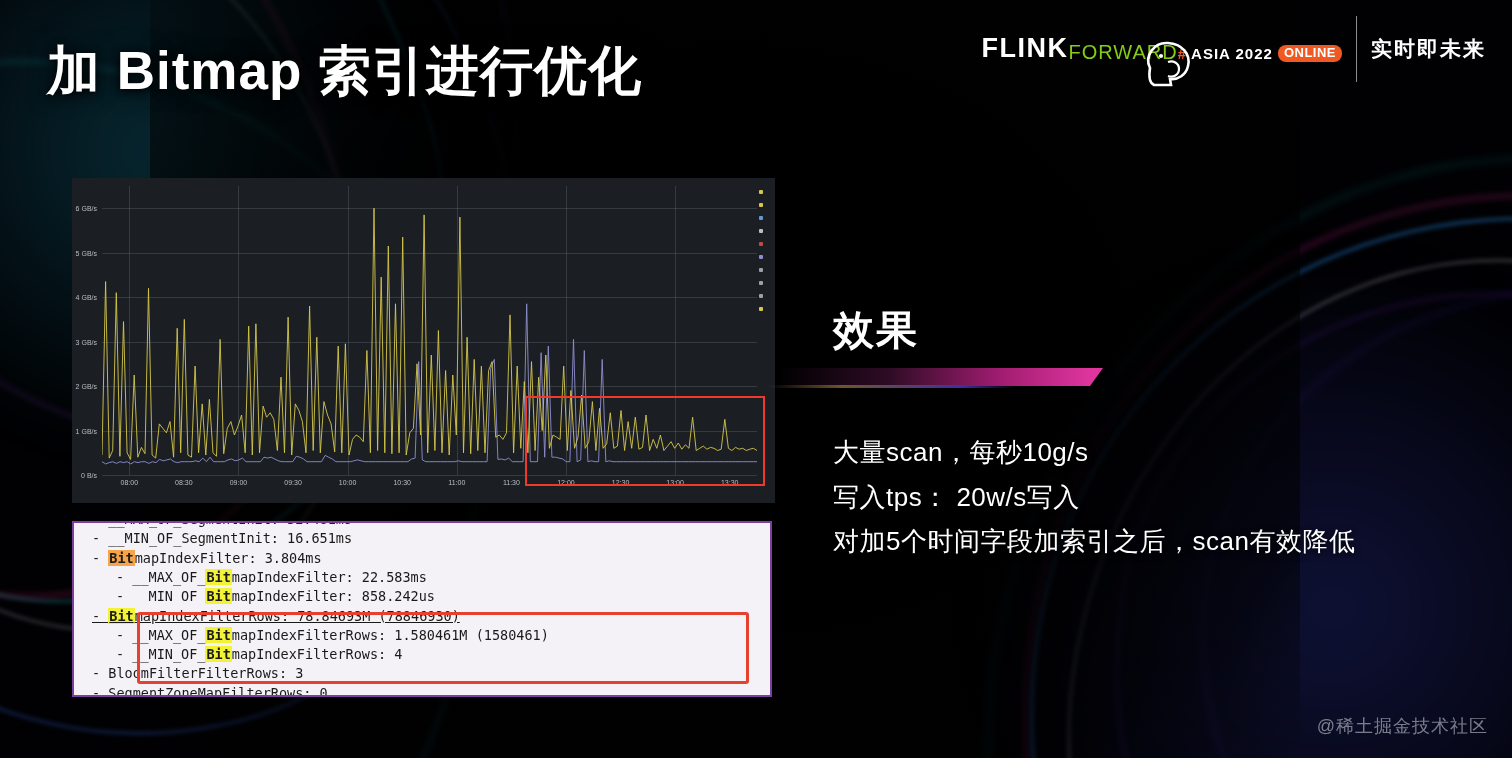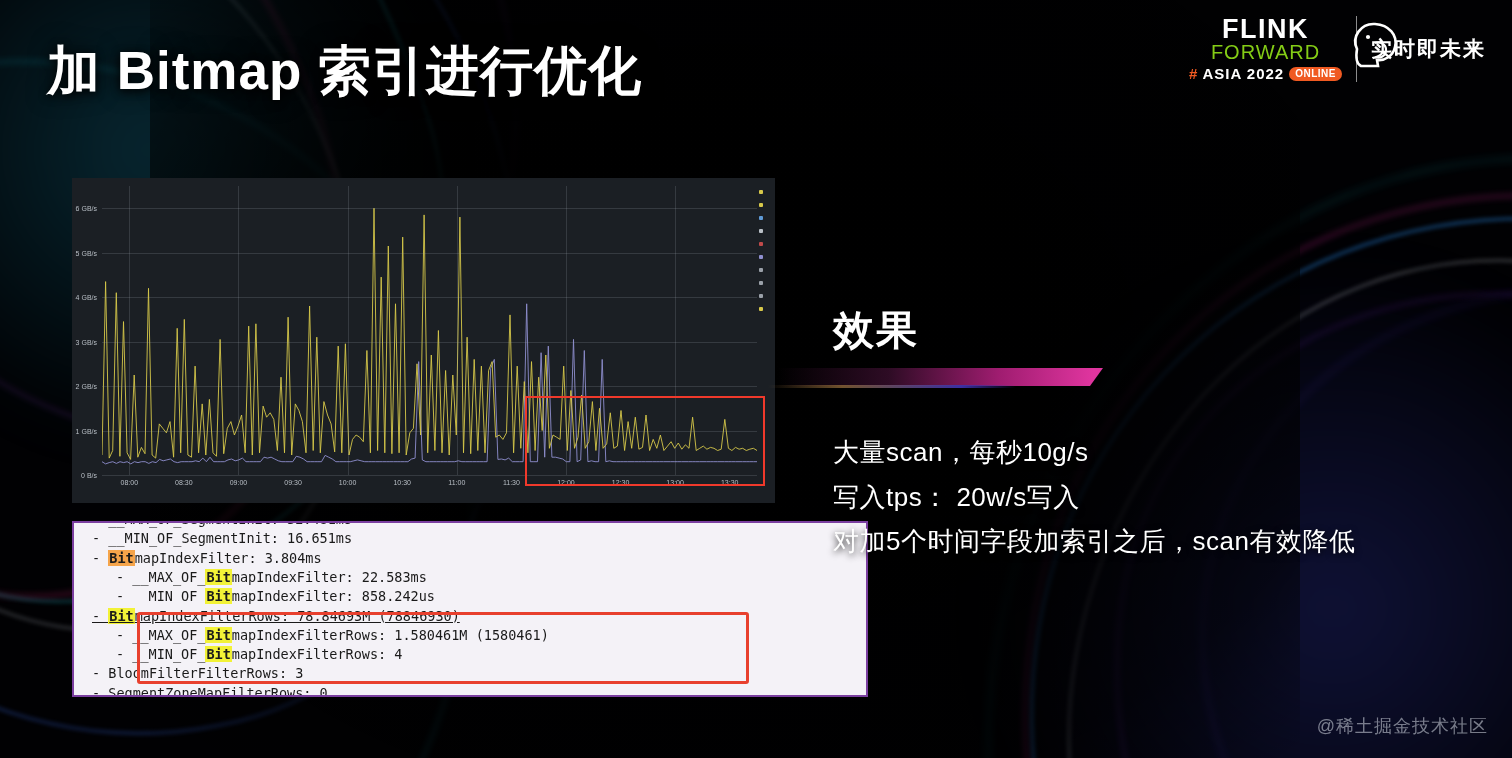--- a/index.html
+++ b/index.html
@@ -60,27 +60,27 @@
 
   
   #slide-title{
     position:absolute; left:47px; top:36px; z-index:30;
     color:#fff; font-size:53px; font-weight:bold; letter-spacing:1px;
     text-shadow:0 2px 9px rgba(0,0,0,.95), 0 0 22px rgba(0,0,0,.85);
     white-space:nowrap;
   }
 
   #logo{ position:absolute; right:26px; top:16px; z-index:30; display:flex; align-items:center; gap:14px; }
-  .ff-left{ display:flex; flex-direction:column; align-items:center; line-height:.95; }
+  .ff-left{ display:flex; flex-direction:row; align-items:flex-end; line-height:.95; }
   .ff-flink{ color:#fff; font-size:27px; font-weight:bold; letter-spacing:1.5px; }
   .ff-forward{ color:#84cc16; font-size:20px; font-weight:normal; letter-spacing:1px; }
   .ff-sub{ display:flex; align-items:center; gap:5px; margin-top:5px; }
   .ff-hash{ color:#f05a22; font-size:15px; font-weight:bold; }
   .ff-asia{ color:#fff; font-size:15px; font-weight:bold; letter-spacing:1px; }
-  .ff-online{ background:#f05a22; color:#fff; font-size:10px; font-weight:bold;
+  .ff-online{ background:#f05a22; color:#fff; font-size:13px; font-weight:bold;
               padding:2px 6px; border-radius:8px; letter-spacing:.5px; }
   .ff-squirrel{ position:absolute; left:152px; top:2px; }
   .ff-divider{ width:1px; height:66px; background:rgba(255,255,255,.55); }
   .ff-cn{ display:flex; color:#fff; font-size:21px; font-weight:bold;
           line-height:1.18; letter-spacing:2px; }
 
   
   #chart-panel{
     position:absolute; left:72px; top:178px; width:703px; height:325px; z-index:20;
     background:#1b1f24; overflow:hidden;
@@ -95,21 +95,21 @@
   #spark{ position:absolute; inset:0; }
   #chart-highlight-box{
     position:absolute; left:525px; top:396px; width:240px; height:90px;
     border:2px solid #f0392b; z-index:22; pointer-events:none;
   }
   #chart-legend{ position:absolute; right:4px; top:12px; width:12px; z-index:21; }
   .lg-dot{ width:4px; height:4px; margin-bottom:9px; border-radius:1px; }
 
   
   #code-panel{
-    position:absolute; left:72px; top:521px; width:796px; height:176px; z-index:20;
+    position:absolute; left:72px; top:521px; width:700px; height:176px; z-index:20;
     background:#f4f2f7; border:2px solid #7b3fa0; overflow:hidden;
     font-family:"DejaVu Sans Mono","Liberation Mono",monospace;
   }
   .code-line{ position:absolute; left:0; white-space:pre; font-size:13.5px; color:#1a1a1a; line-height:1; }
   .hl-orange{ background:#f5a44a; padding:0 1px; font-weight:bold; }
   .hl-yellow{ background:#f2f237; padding:0 1px; font-weight:bold; }
   #code-highlight-box{
     position:absolute; left:137px; top:612px; width:612px; height:72px;
     border:3px solid #e8402e; border-radius:3px; z-index:23; pointer-events:none;
   }

